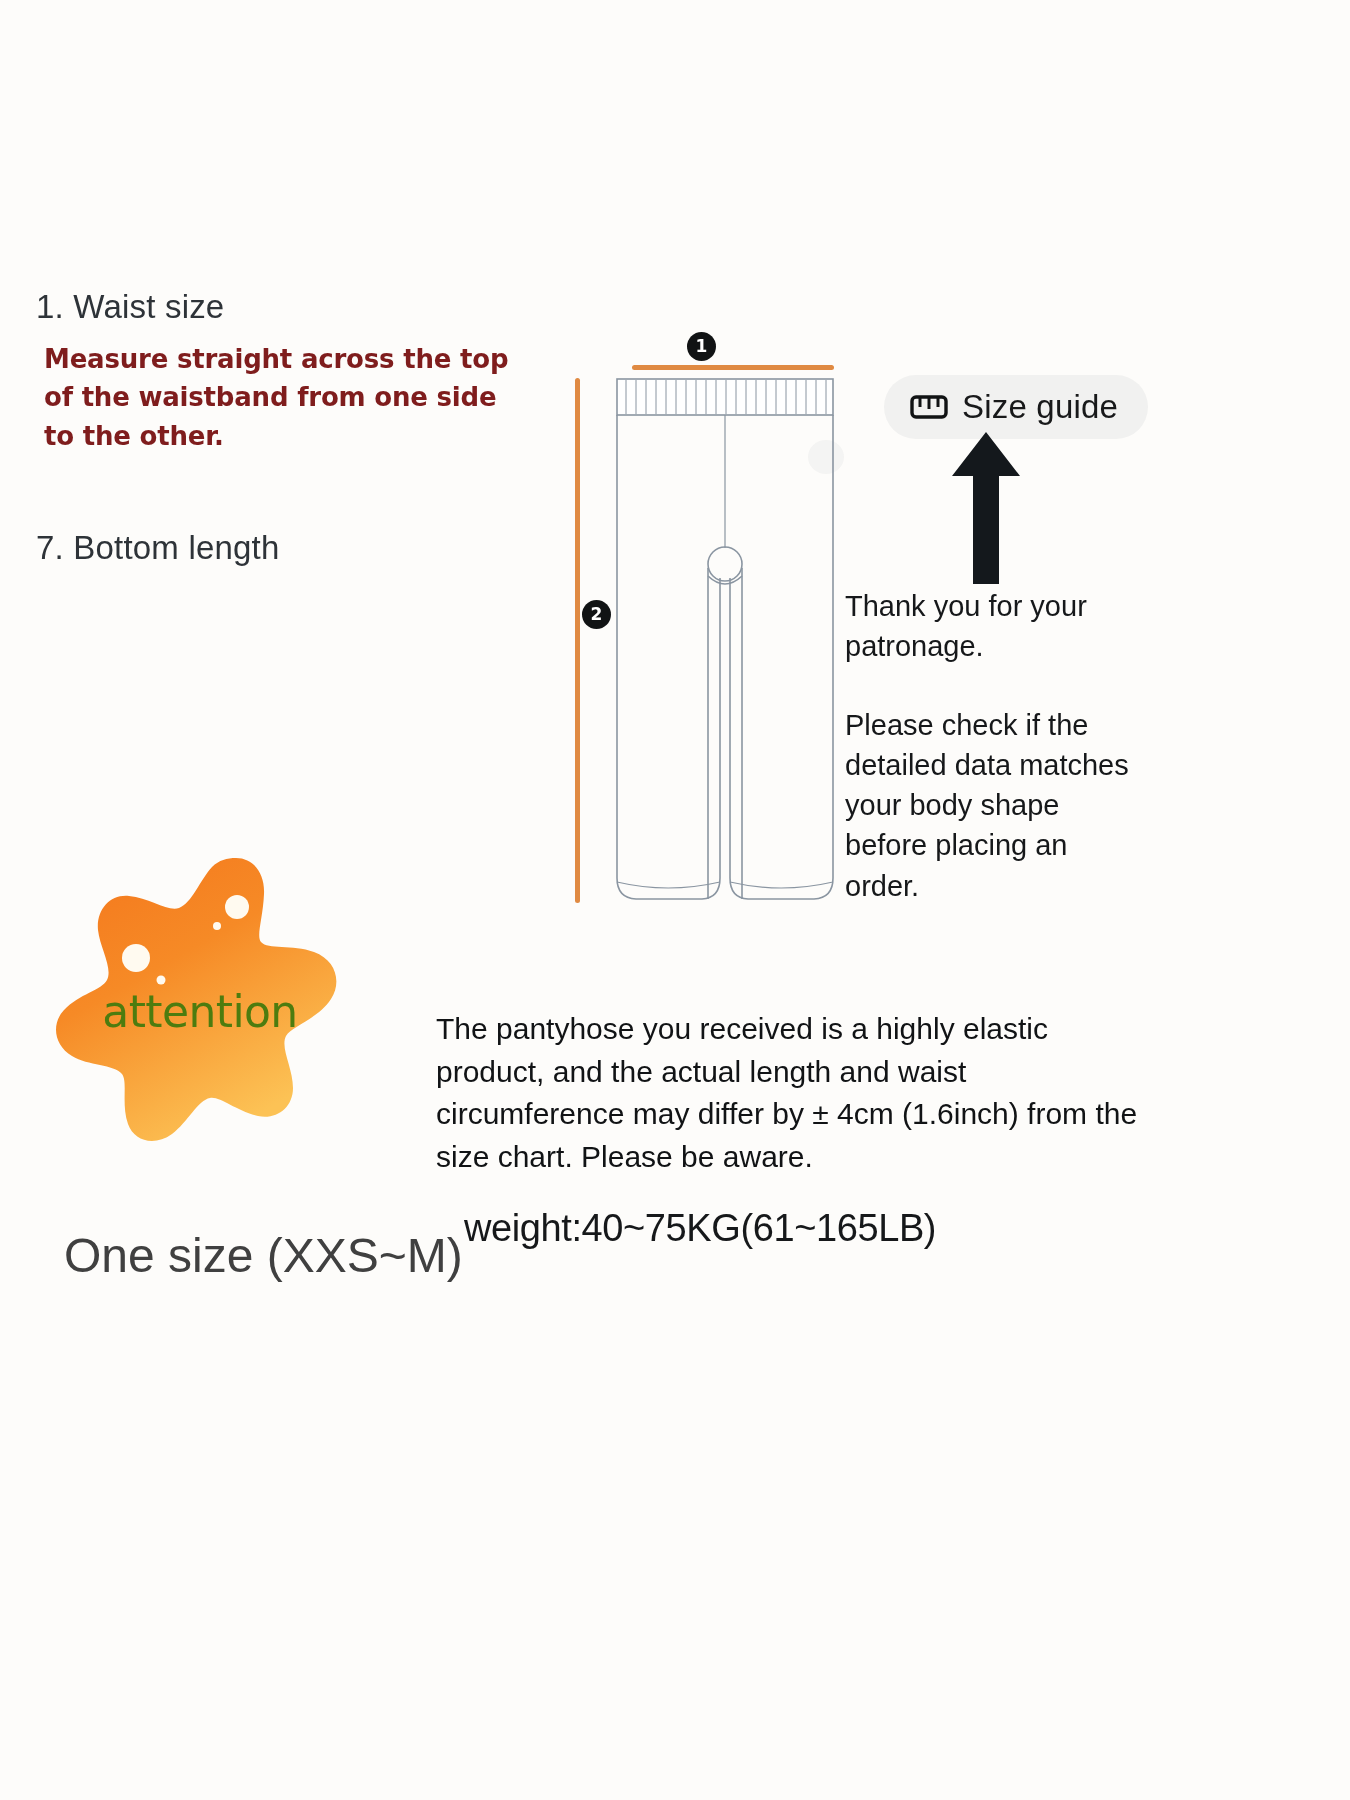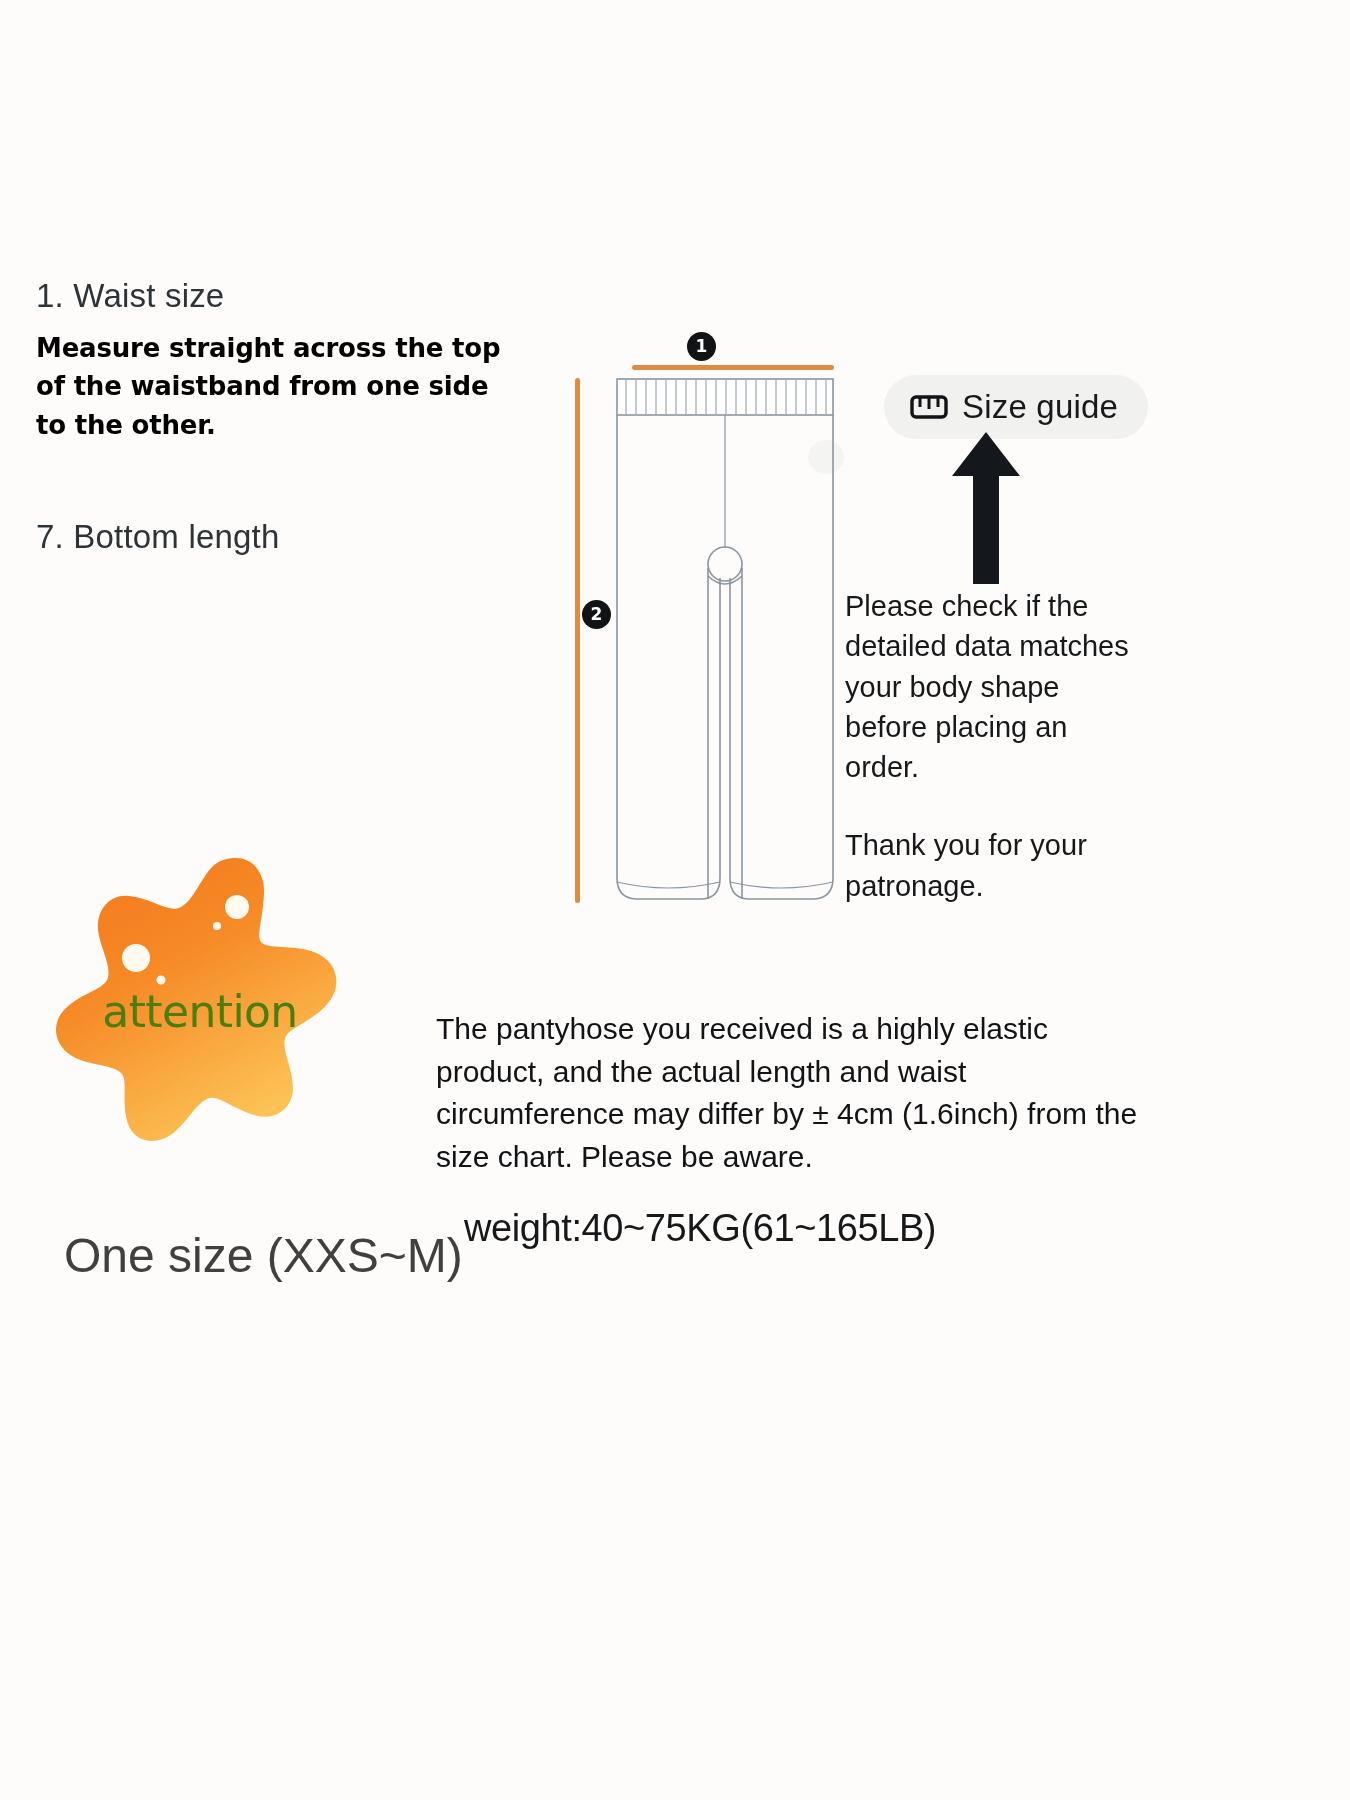--- a/index.html
+++ b/index.html
@@ -26,29 +26,29 @@
     position: absolute;
     left: 36px;
     top: 272px;
     width: 490px;
   }
   .instr-head {
     font-size: 33px;
     font-weight: 400;
     color: #2e3338;
     letter-spacing: .2px;
-    margin: 5px 0 14px 0;
+    margin: 16px 0 14px 0;
     font-family: "Liberation Sans", sans-serif;
   }
   .instr-body {
     font-size: 26px;
     line-height: 1.48;
-    color: #000000;
+    color: #7f1d1d;
     font-weight: 600;
-    margin: 0;
+    margin: 8px;
     font-family: "DejaVu Sans", sans-serif;
     letter-spacing: -.2px;
   }
   .instr-block-2 { margin-top: 74px; }
   .instr-block-2 .instr-body { padding-left: 6px; }
 
   
   .diagram {
     position: absolute;
     left: 560px;
@@ -275,22 +275,22 @@
     <span class="label">Size guide</span>
   </div>
 
   <span class="up-arrow">
     <svg width="72" height="152" viewBox="0 0 72 152">
       <path d="M36,0 L70,44 L49,44 L49,152 L23,152 L23,44 L2,44 Z" fill="#14181c"></path>
     </svg>
   </span>
 
   <div class="notes">
+    <p class="note-p">Thank you for your patronage.</p>
     <p class="note-p">Please check if the detailed data matches your body shape before placing an order.</p>
-    <p class="note-p">Thank you for your patronage.</p>
   </div>
 
   <div class="attention">
     <svg width="320" height="320" viewBox="0 0 320 320">
       <defs>
         <linearGradient id="starGrad" x1="0" y1="0" x2="0.55" y2="1">
           <stop offset="0%" stop-color="#f4761c"></stop>
           <stop offset="45%" stop-color="#f68a26"></stop>
           <stop offset="100%" stop-color="#fcc255"></stop>
         </linearGradient>

